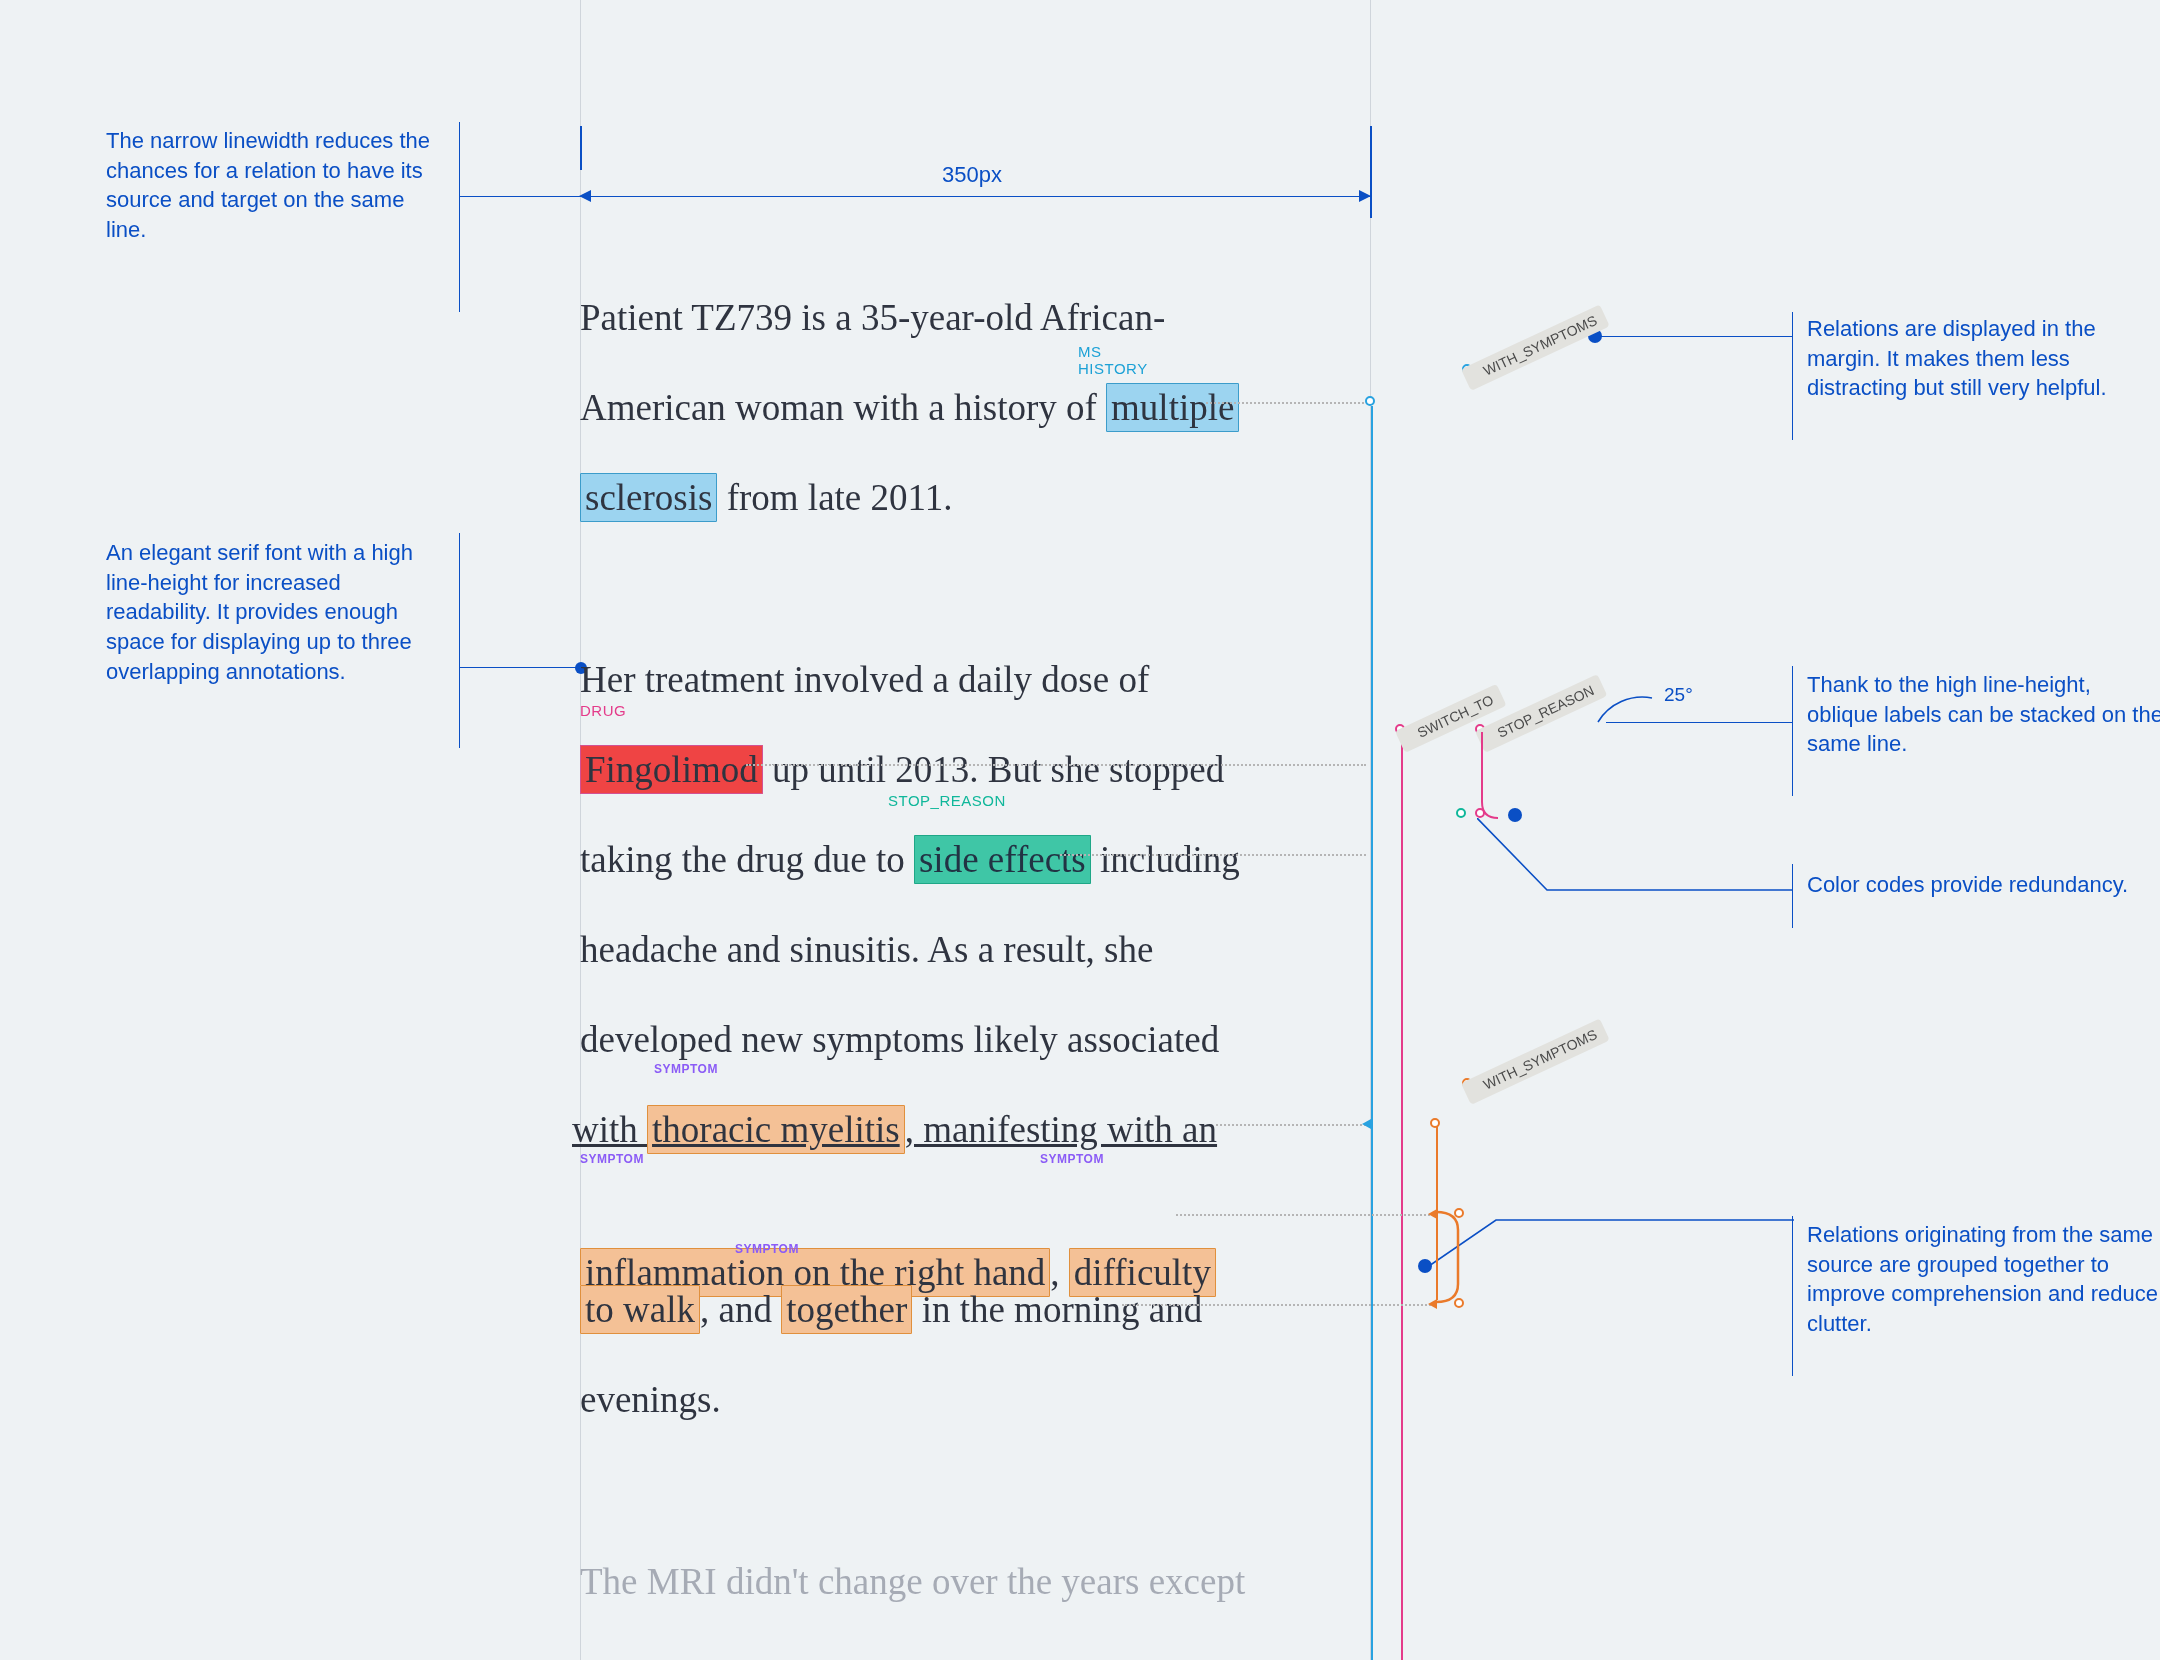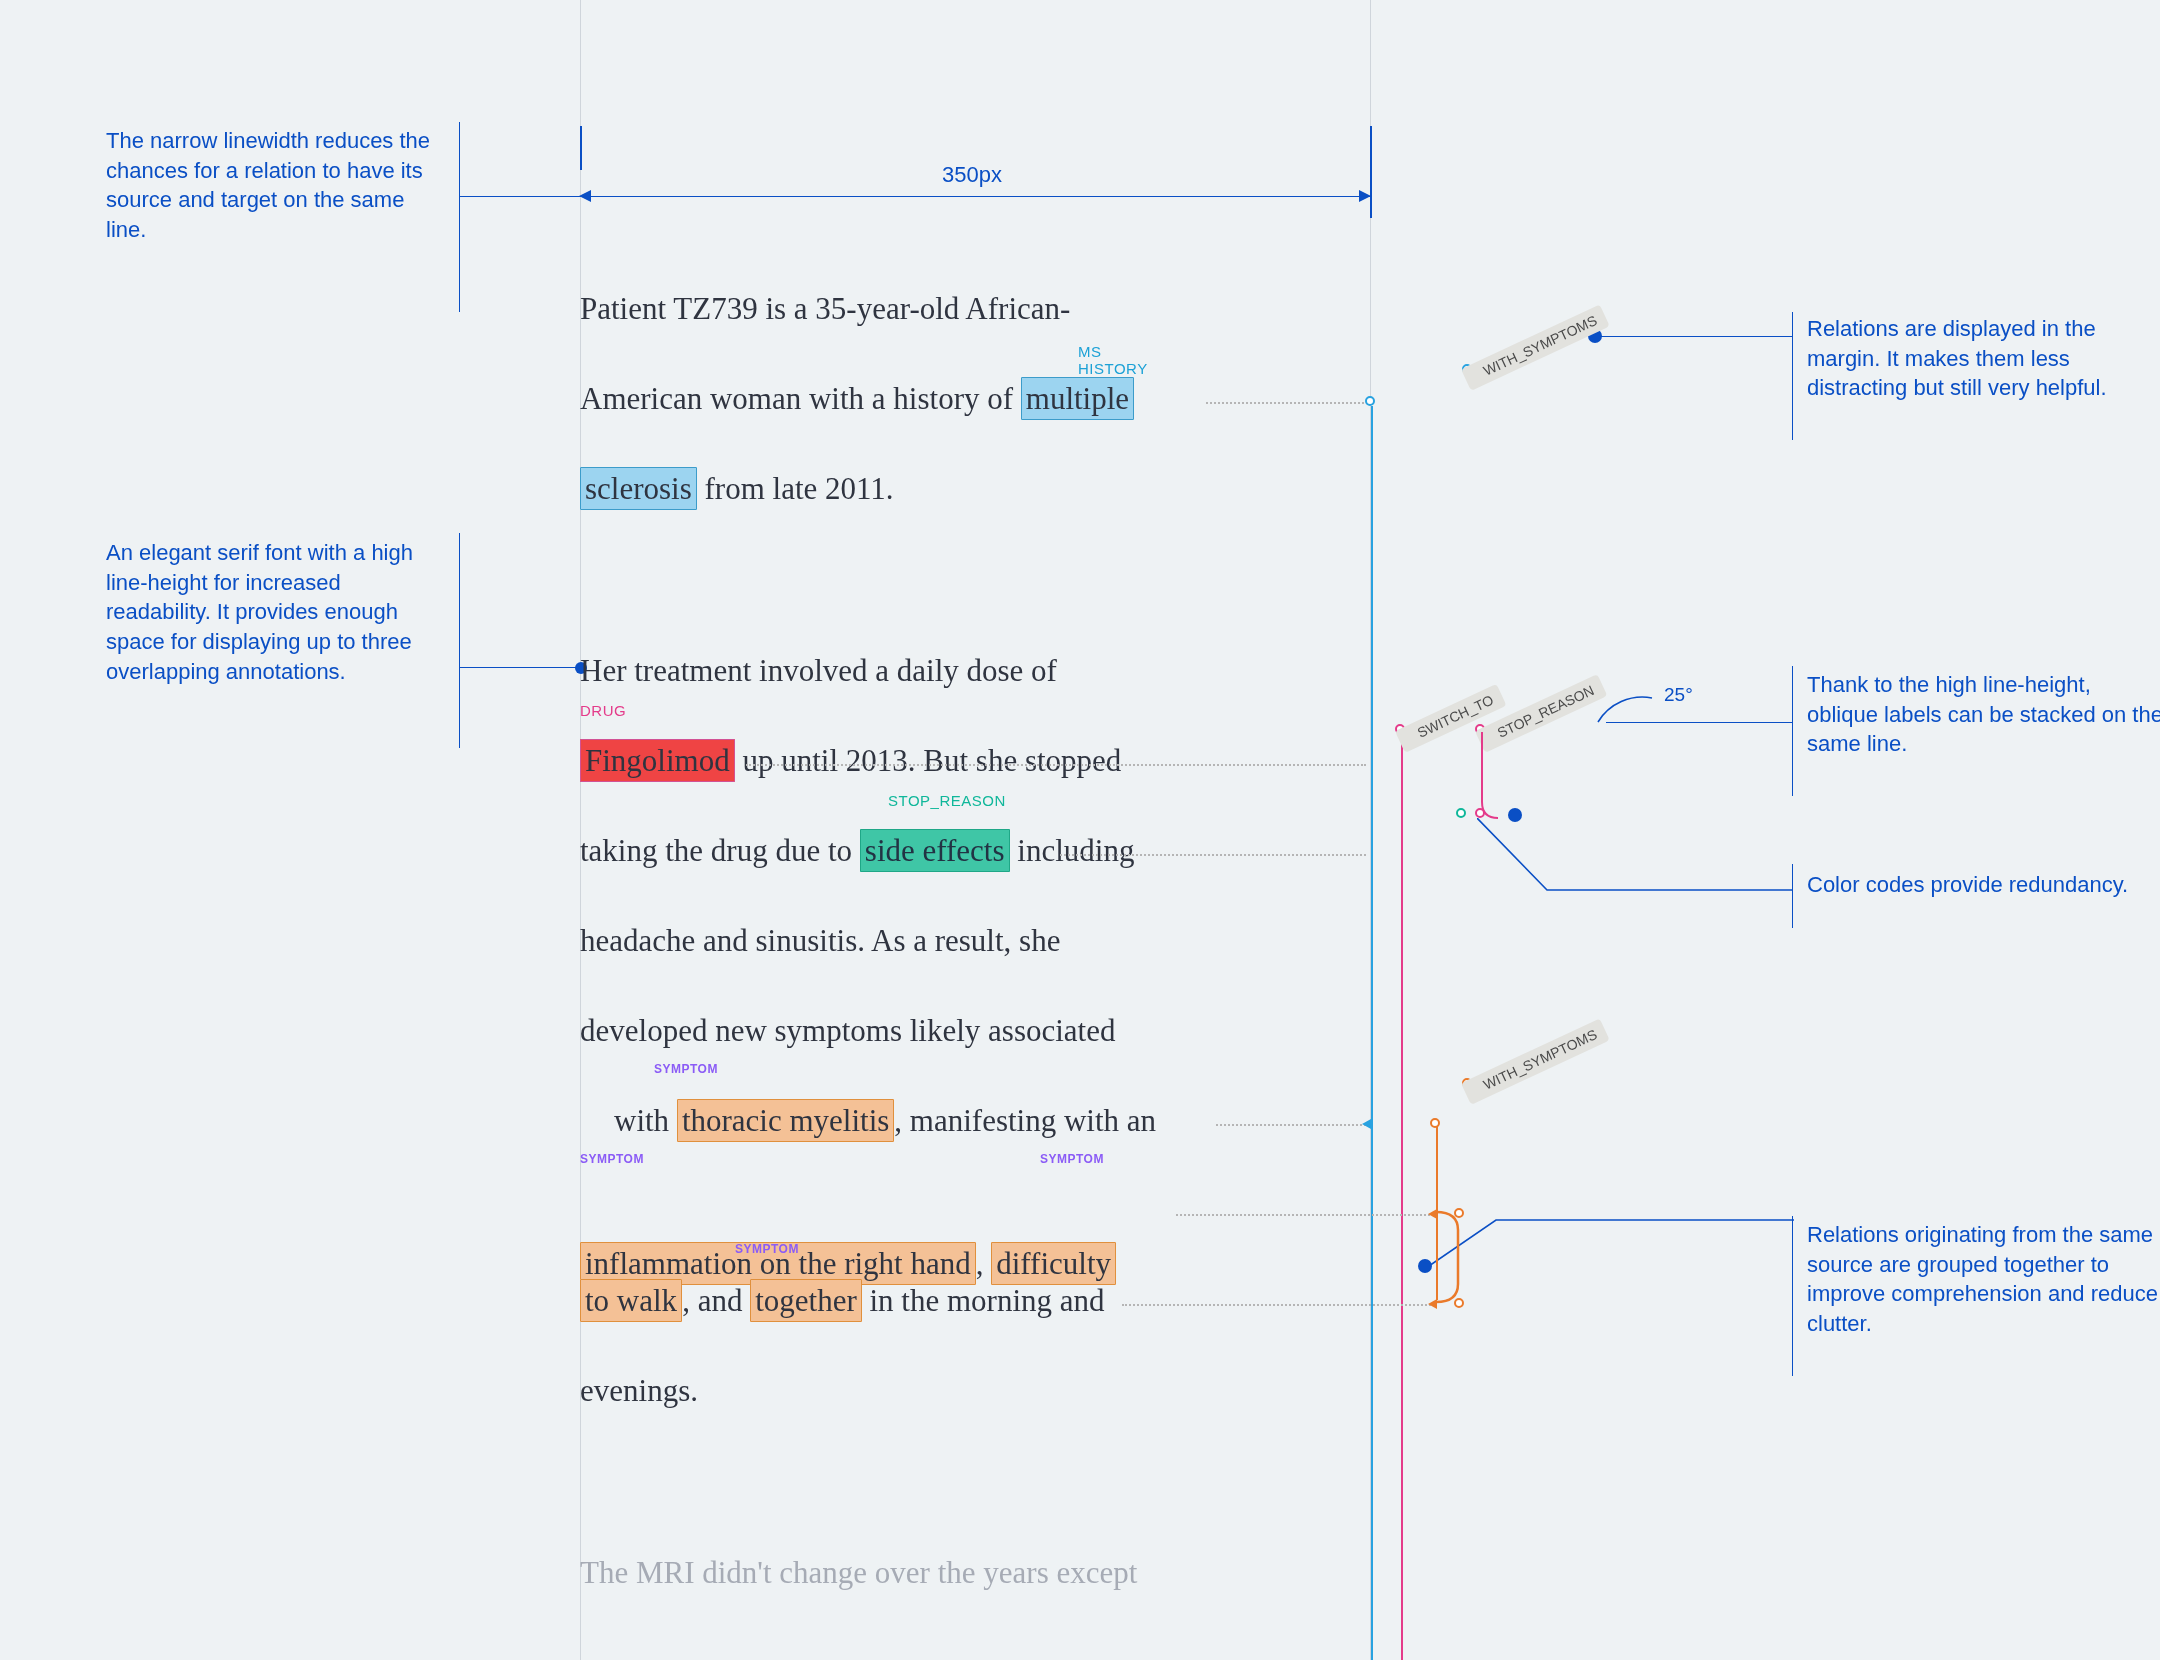--- a/index.html
+++ b/index.html
@@ -3,21 +3,21 @@
 <meta charset="utf-8">
 <style>
   * { box-sizing: border-box; margin: 0; padding: 0; }
   html, body { width: 2160px; height: 1660px; background: #eef2f4; font-family: -apple-system, "Segoe UI", Helvetica, Arial, sans-serif; overflow: hidden; }
   .callout { position: absolute; color: #0a4fc5; font-size: 22px; line-height: 1.35; }
   .callout-left { text-align: left; width: 340px; }
   .callout-right { text-align: left; width: 360px; }
   .dim-label { position: absolute; color: #0a4fc5; font-size: 22px; text-align: center; }
   .dim-line { position: absolute; border-top: 1.6px solid #0a4fc5; }
   .dim-tick { position: absolute; width: 1.6px; background: #0a4fc5; }
-  .para { position: absolute; color: #2f3440; font-size: 31px; font-family: Georgia, 'Times New Roman', serif; line-height: 2.9; }
+  .para { position: absolute; color: #2f3440; font-size: 37px; font-family: Georgia, 'Times New Roman', serif; line-height: 2.9; }
   .fade { color: #a6abb5; }
   .tag-ms { position: absolute; color: #1ca1d6; font-size: 15px; letter-spacing: .5px; }
   .tag-drug { position: absolute; color: #e43b8a; font-size: 15px; letter-spacing: .5px; }
   .tag-stop { position: absolute; color: #0fb79a; font-size: 15px; letter-spacing: .5px; }
   .tag-sym { position: absolute; color: #8b5cf6; font-size: 12px; letter-spacing: .5px; font-weight: bold; }
   .hl { padding: 3px 4px; border-radius: 1px; }
   .hl-blue { background: #9cd4f0; border: 1.5px solid #3c9cca; }
   .hl-pink { background: #ef4444; border: 1.5px solid #d25294; }
   .hl-green { background: #3fc6a6; border: 1.5px solid #1fa787; color: #234; }
   .hl-orange { background: #f4c196; border: 1.5px solid #e0903d; }
@@ -112,21 +112,21 @@
 <div class="para" style="left:580px; top:716px;">
   <span class="hl hl-pink">Fingolimod</span><span> up until 2013. But she stopped</span>
 </div>
 <div class="tag-stop" style="left:888px; top:792px;">STOP_REASON</div>
 <div class="para" style="left:580px; top:806px;">
   <span>taking the drug due to </span><span class="hl hl-green">side effects</span><span> including</span>
 </div>
 <div class="para" style="left:580px; top:896px;">headache and sinusitis. As a result, she</div>
 <div class="para" style="left:580px; top:986px;">developed new symptoms likely associated</div>
 <div class="tag-sym" style="left:654px; top:1062px;">SYMPTOM</div>
-<div class="para" style="left:614px; top:1076px;">
+<div class="para" style="left:572px; top:1076px;text-decoration:underline;">
   <span>with </span><span class="hl hl-orange">thoracic myelitis</span><span>, manifesting with an</span>
 </div>
 <div class="tag-sym" style="left:580px; top:1152px;">SYMPTOM</div>
 <div class="tag-sym" style="left:1040px; top:1152px;">SYMPTOM</div>
 <div class="para" style="left:580px; top:1219px;">
   <span class="hl hl-orange">inflammation on the right hand</span><span>, </span><span class="hl hl-orange">difficulty</span>
 </div>
 <div class="tag-sym" style="left:735px; top:1242px;">SYMPTOM</div>
 <div class="para" style="left:580px; top:1256px;">
   <span class="hl hl-orange">to walk</span><span>, and </span><span class="hl hl-orange">together</span><span> in the morning and</span>

